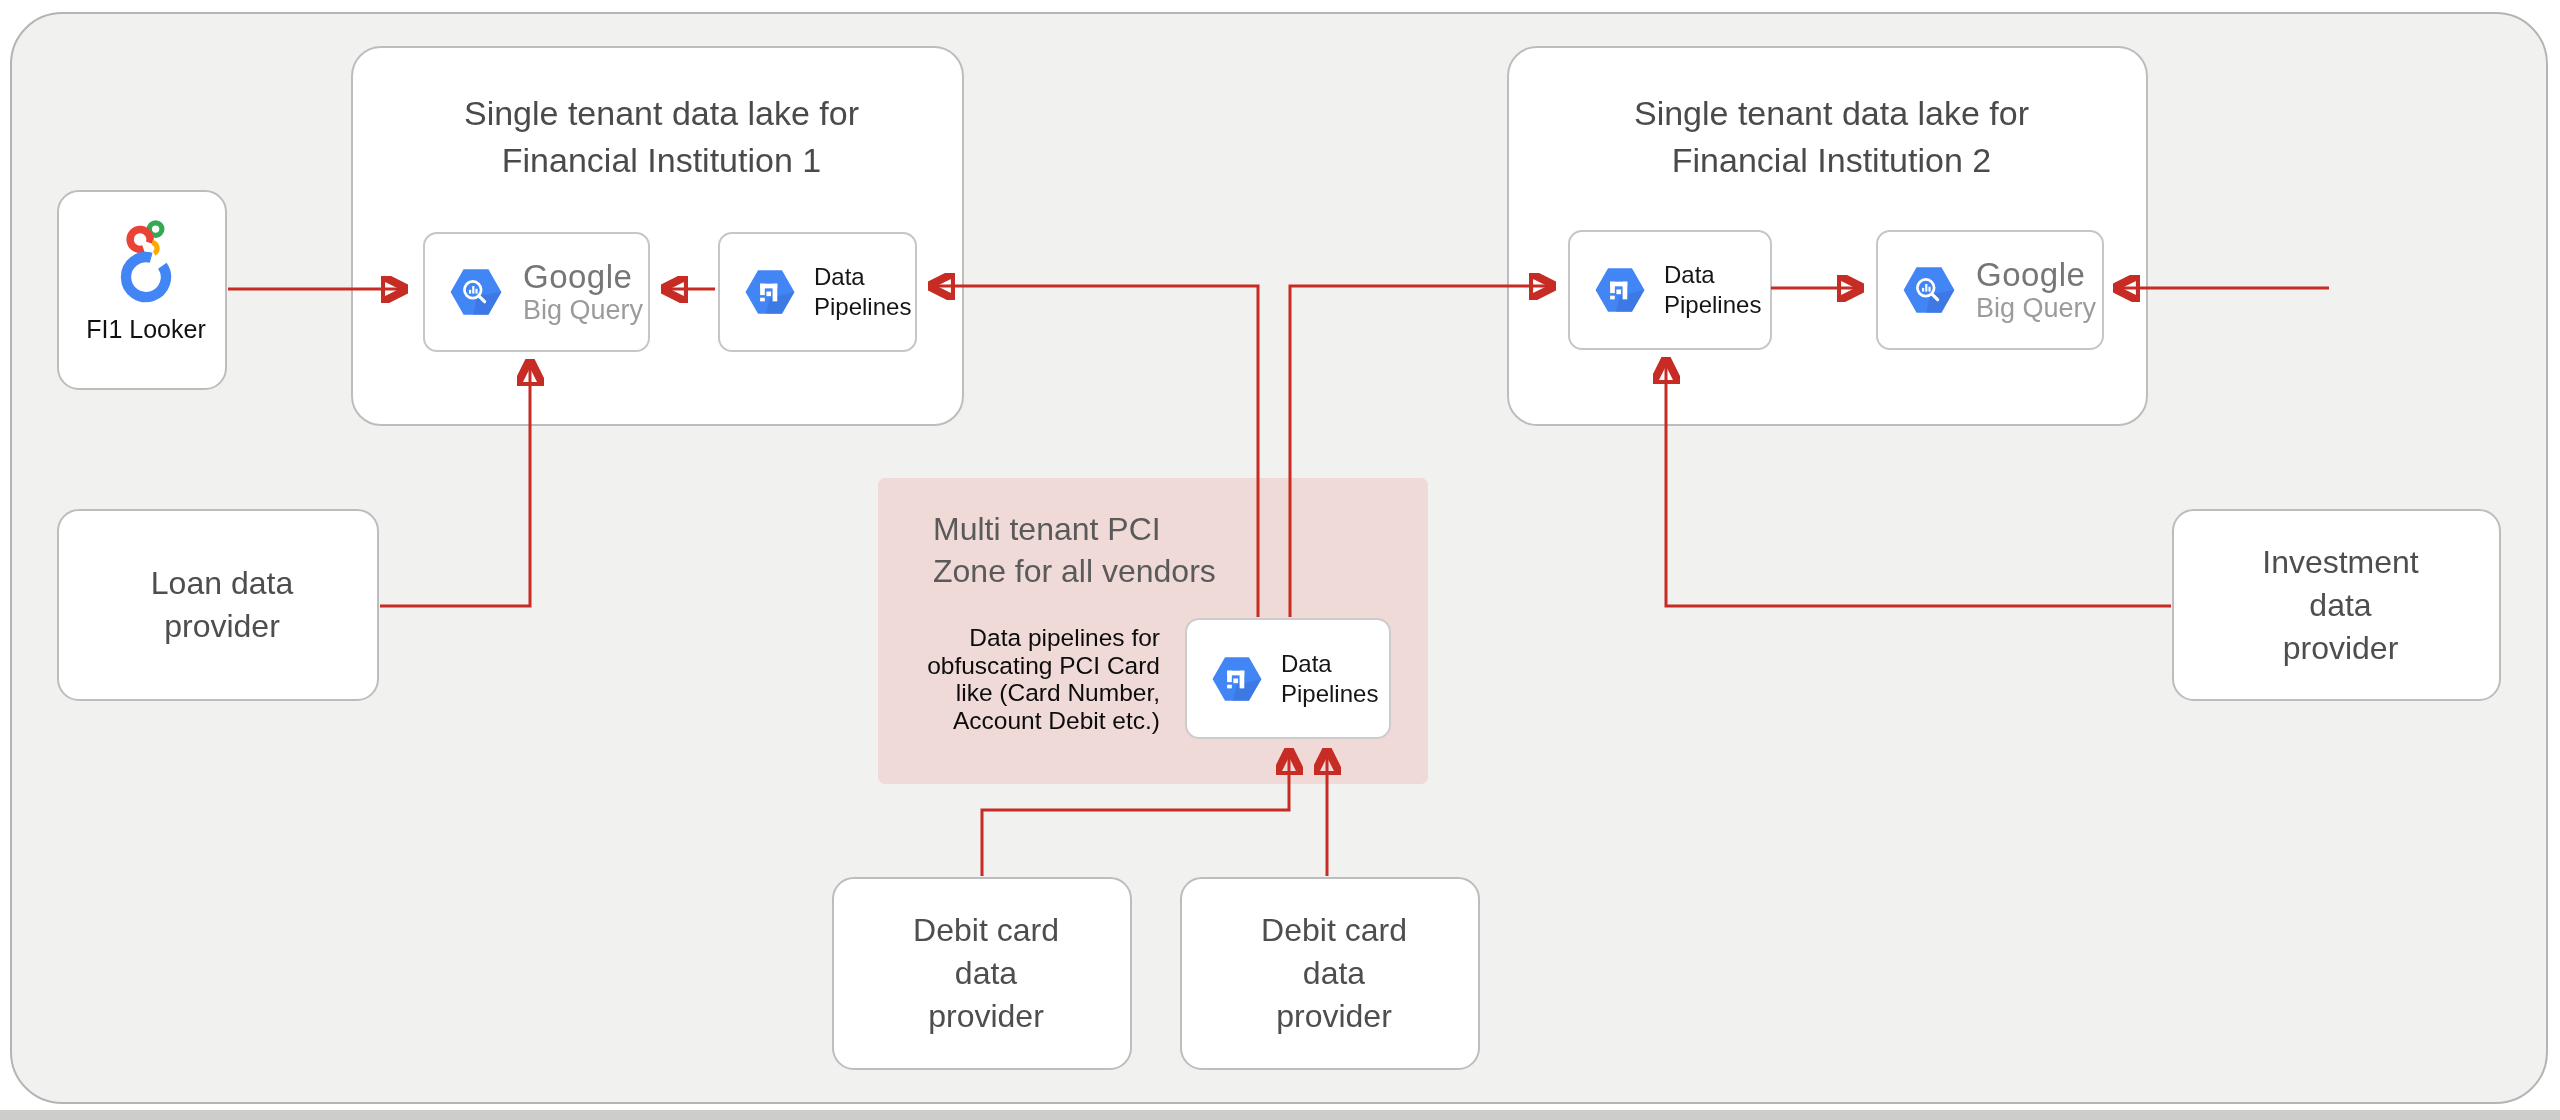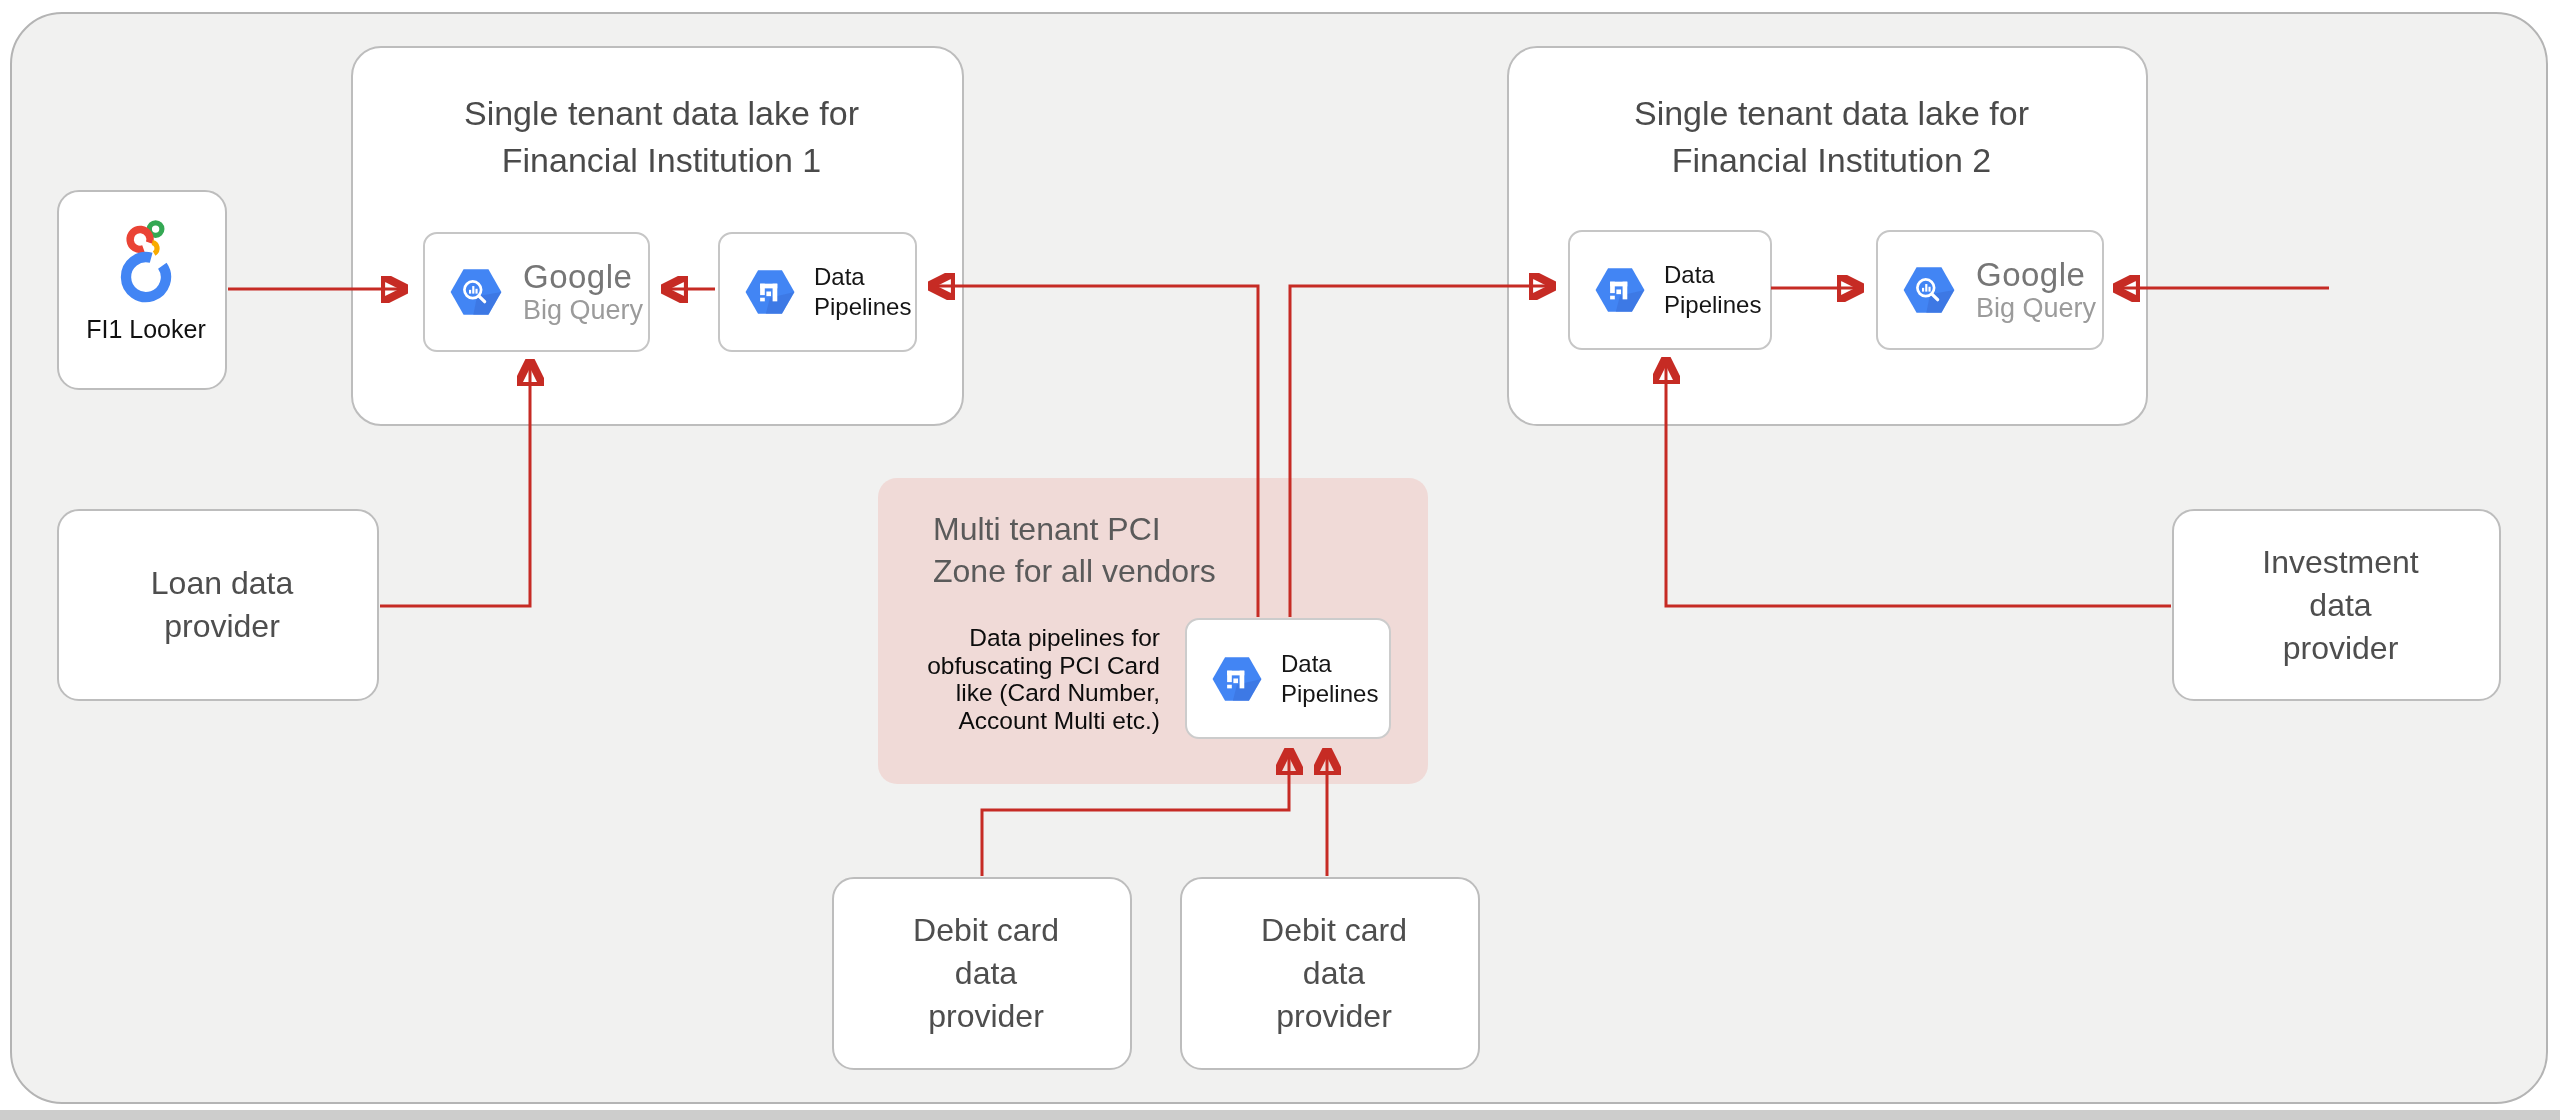--- a/index.html
+++ b/index.html
@@ -32,21 +32,21 @@
 
   .lookerbox { border-radius:22px; display:flex; flex-direction:column; align-items:center; }
   .lookerbox svg { margin-top:26px; }
   .lookerbox .lklabel { margin-top:12px; font-size:25px; color:#101010; }
 
   .provider { border-radius:22px; display:flex; flex-direction:column; align-items:center;
               justify-content:center; text-align:center; font-size:32px; line-height:43px;
               color:#4e4e4e; }
 
   .pcizone { position:absolute; left:878px; top:478px; width:550px; height:306px;
-             background:#f0dad7; border-radius:19px; z-index:1; }
+             background:#f0dad7; border-radius:7px; z-index:1; }
   .pcizone .pcititle { position:absolute; left:55px; top:30px; font-size:32px;
                        line-height:42px; color:#5a5a5a; }
   .pcizone .pcibody { position:absolute; right:268px; top:146px; width:240px;
                       text-align:right; font-size:24.5px; line-height:27.5px; color:#0c0c0c;
                       white-space:nowrap; }
   .pcizone .card { border-color:#cccccc; }
 
   .wires { position:absolute; left:0; top:0; width:2560px; height:1120px; z-index:2;
            pointer-events:none; }
   .wires path { fill:none; stroke:#c62b24; stroke-width:3px; }
@@ -168,21 +168,21 @@
 
   <div class="pcizone">
     <div class="pcititle">
       <div>Multi tenant PCI</div>
       <div>Zone for all vendors</div>
     </div>
     <div class="pcibody">
       <div>Data pipelines for</div>
       <div>obfuscating PCI Card</div>
       <div>like (Card Number,</div>
-      <div>Account Multi etc.)</div>
+      <div>Account Debit etc.)</div>
     </div>
     <div class="card dp-card" style="left:307px; top:140px; width:206px; height:121px;">
       <svg width="52" height="46" viewBox="0 0 100 88">
         <polygon points="3,44 27,2 73,2 97,44 73,86 27,86" fill="#4285f4"></polygon>
         <polygon points="50,55 97,44 73,86 42,86" fill="#3a6fd8" opacity="0.55"></polygon>
         <rect x="31" y="28" width="9" height="22" fill="#fff"></rect>
         <rect x="31" y="28" width="33" height="9" fill="#fff"></rect>
         <rect x="55" y="28" width="9" height="34" fill="#fff"></rect>
         <rect x="43" y="43" width="9" height="9" fill="#fff"></rect>
         <rect x="31" y="55" width="9" height="7" fill="#fff"></rect>

